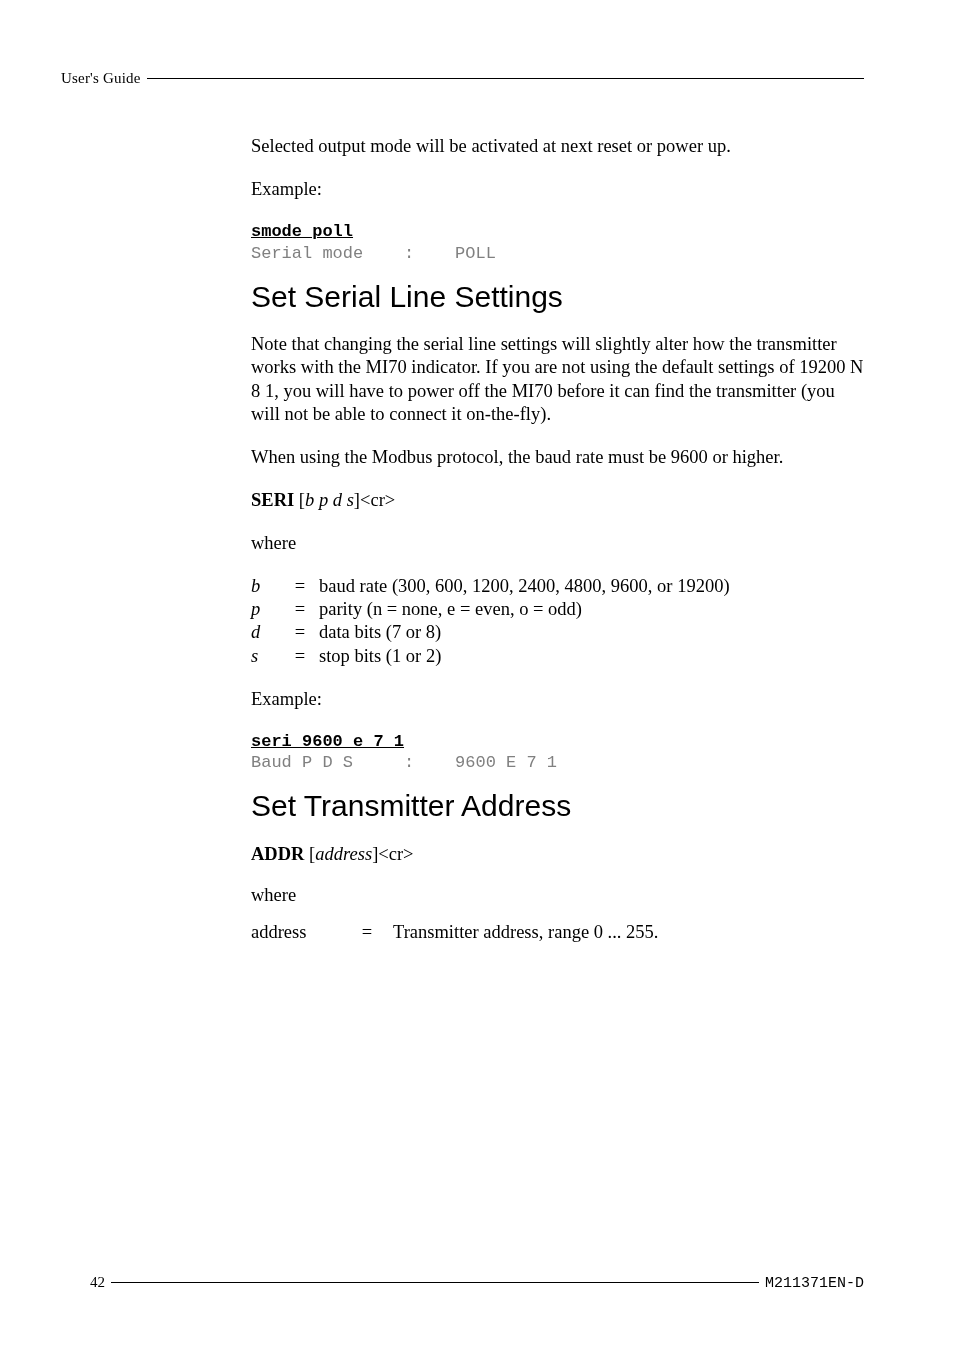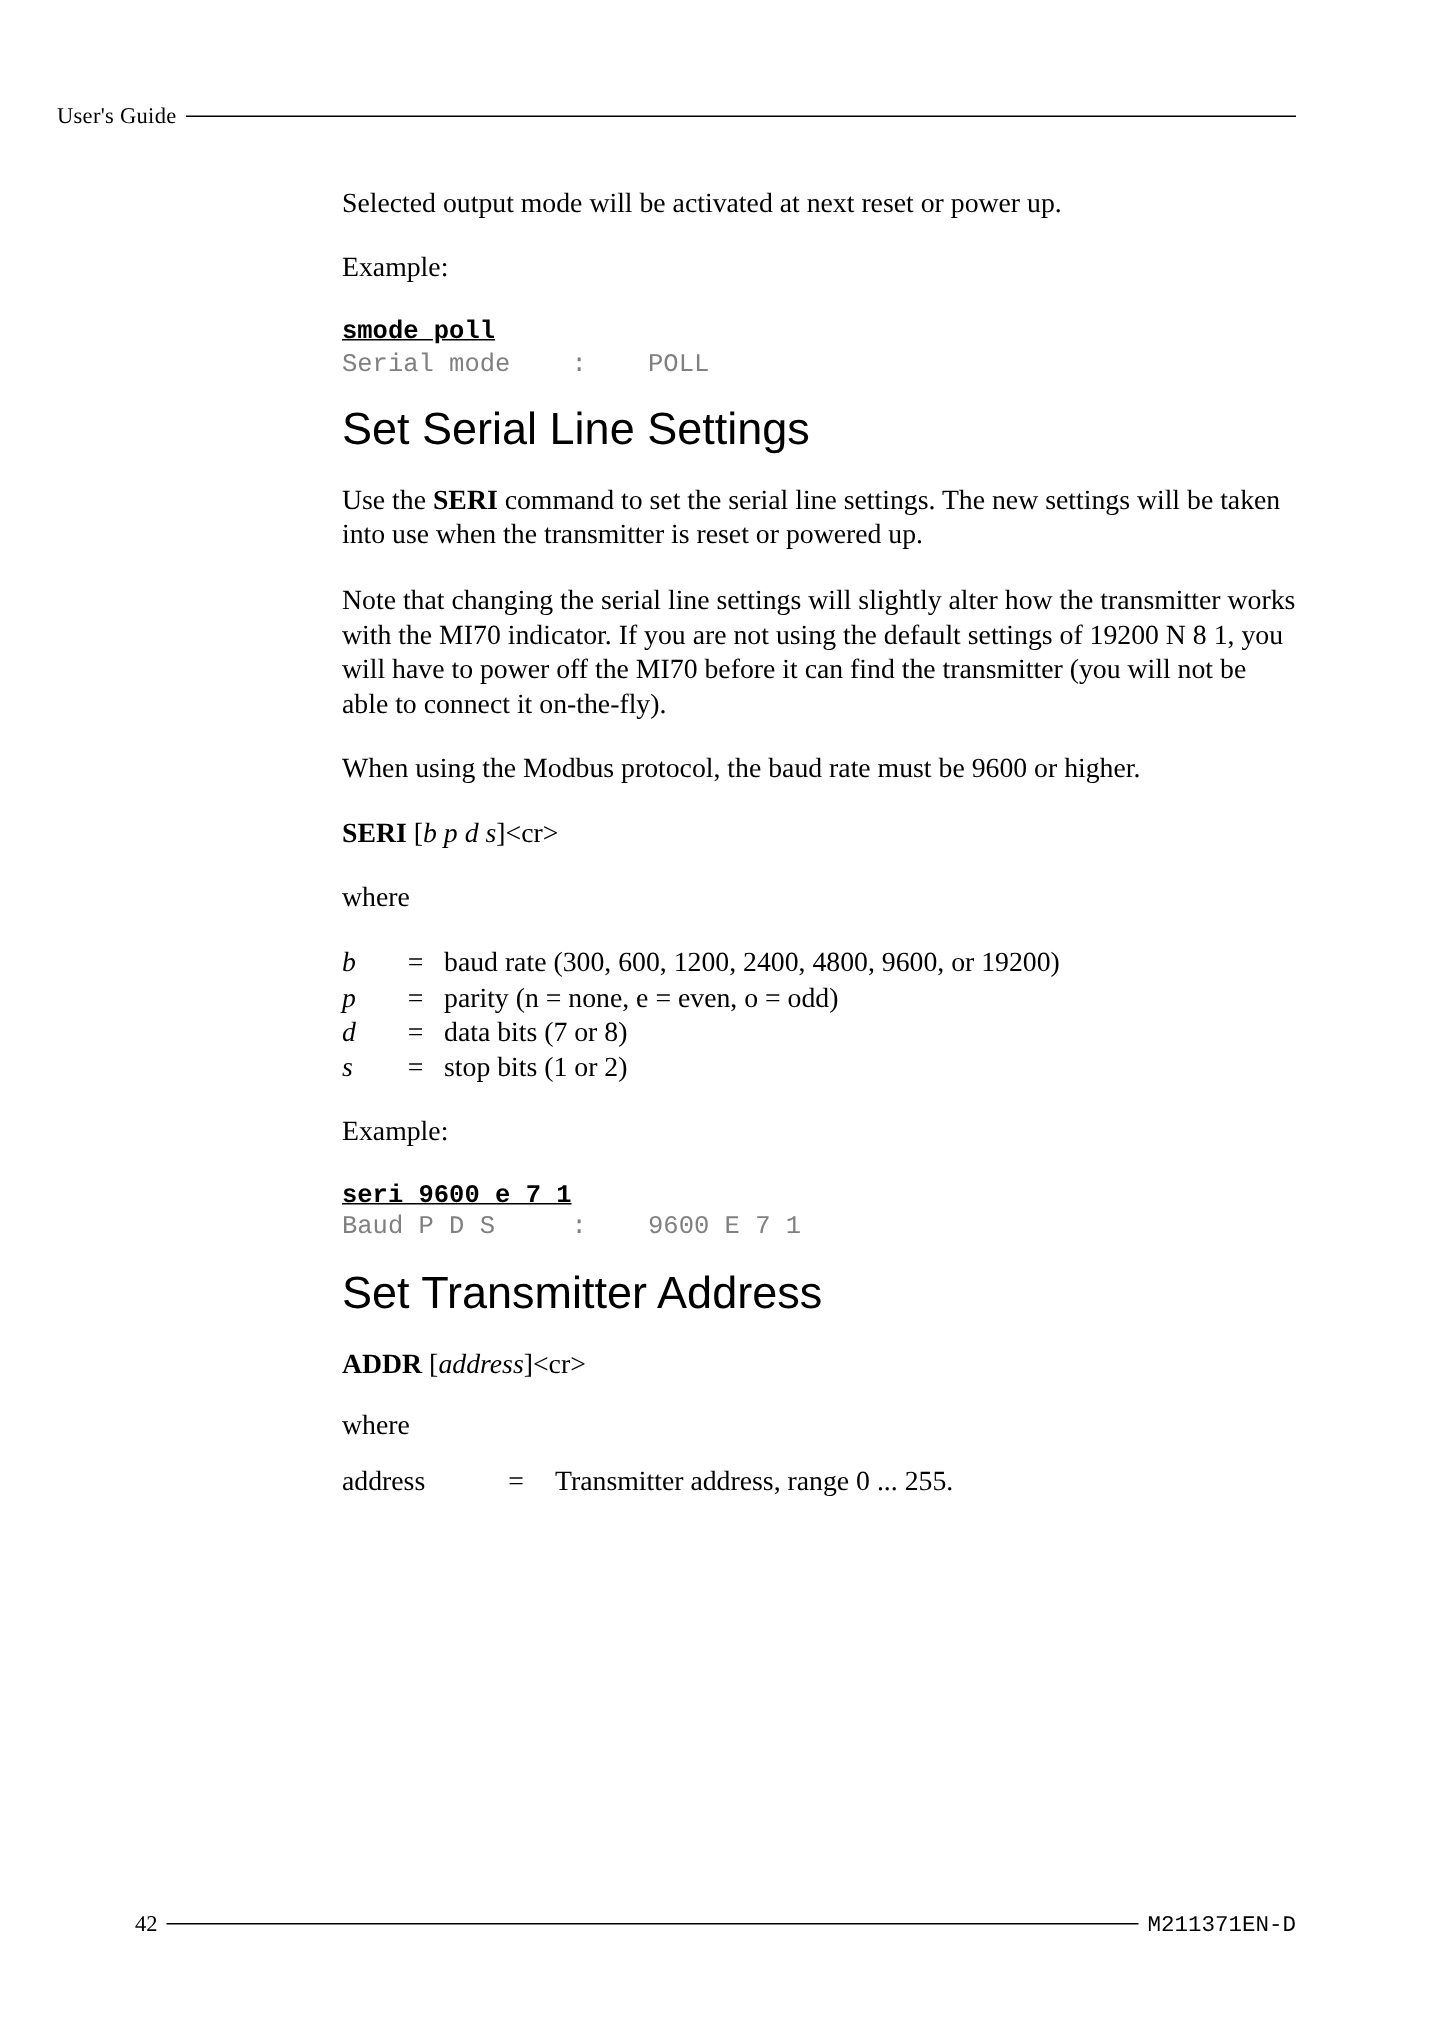--- a/index.html
+++ b/index.html
@@ -7,21 +7,21 @@
     padding: 0;
     background: #ffffff;
     font-family: "Times New Roman", Times, serif;
     color: #000000;
   }
   .page {
     width: 954px;
     height: 1350px;
     position: relative;
     box-sizing: border-box;
-    padding: 70px 90px 0 38px;
+    padding: 70px 90px 0 61px;
   }
   .running-head {
     font-size: 15px;
     letter-spacing: 0.2px;
     margin-bottom: 2px;
     display: flex;
     align-items: baseline;
   }
   .running-head .label {
     white-space: nowrap;
@@ -29,21 +29,21 @@
   }
   .running-head .rule {
     flex: 1;
     border-bottom: 1px solid #000;
     position: relative;
     top: -4px;
   }
   .content {
     margin-left: 190px;
     margin-right: 0;
-    margin-top: 38px;
+    margin-top: 48px;
     font-size: 18.5px;
     line-height: 1.25;
   }
   .content p { margin: 0 0 20px 0; }
   .codeblock {
     font-family: "Courier New", Courier, monospace;
     font-size: 17px;
     white-space: pre;
     color: #808080;
     margin: 0 0 12px 0;
@@ -98,23 +98,20 @@
 
     <p>Selected output mode will be activated at next reset or power up.</p>
 
     <p>Example:</p>
 
     <div class="codeblock"><span class="u">smode poll</span>
 <span>Serial mode    :    POLL</span></div>
 
     <h2 class="section">Set Serial Line Settings</h2>
 
-    <p>
-      <span>Use the </span><b>SERI</b><span> command to set the serial line settings. The new settings will be taken into use when the transmitter is reset or powered up.</span>
-    </p>
 
     <p>Note that changing the serial line settings will slightly alter how the transmitter works with the MI70 indicator. If you are not using the default settings of 19200 N 8 1, you will have to power off the MI70 before it can find the transmitter (you will not be able to connect it on-the-fly).</p>
 
     <p>When using the Modbus protocol, the baud rate must be 9600 or higher.</p>
 
     <p class="syntax">
       <b>SERI</b> [<i>b p d s</i><span>]&lt;cr&gt;</span>
     </p>
 
     <p class="where-label">where</p>

